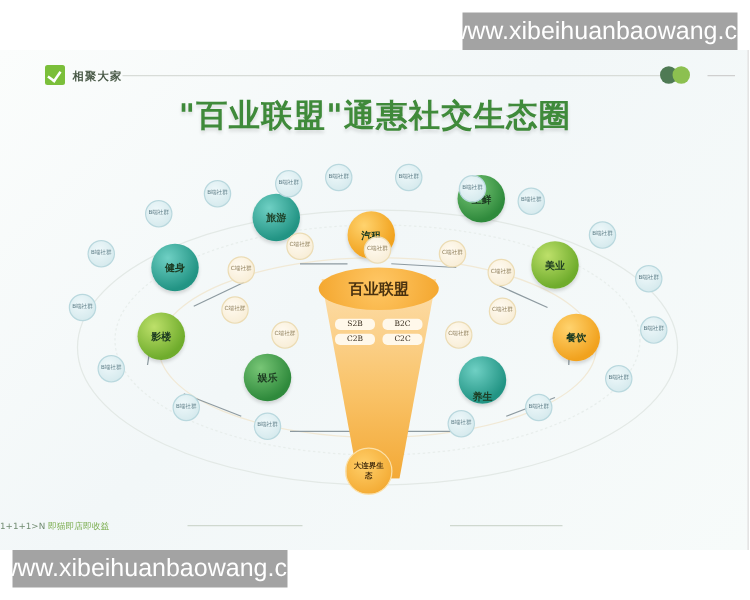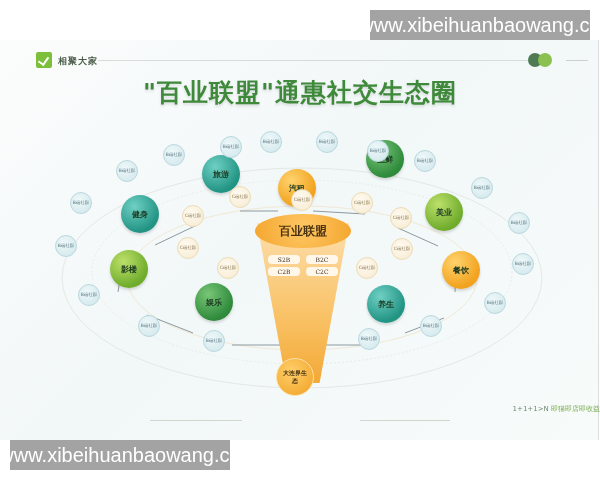--- a/index.html
+++ b/index.html
@@ -51,21 +51,21 @@
     font-family: "DejaVu Serif", serif; font-weight: bold; font-size: 12px; color: #4a3210;
   }
   .tags { position: absolute; left: 268px; top: 255px; width: 70px; display: grid; grid-template-columns: 1fr 1fr; gap: 3px 6px; }
   .tag { background: #fff8ea; border-radius: 4px; font-size: 6px; color: #3a2f20; text-align: center; padding: 1px 0; font-family: "DejaVu Serif", serif; }
   .bottom-node {
     position: absolute; left: 276px; top: 358px; width: 36px; height: 36px; border-radius: 50%;
     background: radial-gradient(circle at 40% 35%, #ffcf6a, #f0a024); border: 1px solid #fbe0a8;
     font-size: 6px; line-height: 8px; color: #4a3210; display: flex; align-items: center; justify-content: center; text-align: center;
     font-family: "DejaVu Serif", serif; font-weight: bold;
   }
-  .footer { position: absolute; left: 0; width: 600px; top: 404px; text-align: right; font-size: 7px; color: #6f8a6f; }
+  .footer { position: absolute; left: 0; width: 600px; top: 416px; text-align: left; font-size: 7px; color: #6f8a6f; }
   .footer .green-text { color: #7cae50; }
   .footer-line-l { position: absolute; left: 150px; top: 420px; width: 92px; height: 1px; background: #cfd8cf; }
   .footer-line-r { position: absolute; left: 360px; top: 420px; width: 90px; height: 1px; background: #cfd8cf; }
   .watermark {
     position: absolute; background: #a3a3a3; color: #ffffff; font-family: "Liberation Sans", sans-serif;
     font-size: 20px; display: flex; align-items: center; justify-content: center;
   }
   .wm-top { left: 370px; top: 10px; width: 220px; height: 30px; }
   .wm-bottom { left: 10px; top: 440px; width: 220px; height: 30px; }
 </style>
@@ -120,21 +120,21 @@
   </div>
 <div class="node big lime" style="left:110px;top:250px;">
     <span>影楼</span>
   </div>
 <div class="node big orange" style="left:442px;top:251px;">
     <span>餐饮</span>
   </div>
 <div class="node big green" style="left:195px;top:283px;">
     <span>娱乐</span>
   </div>
-<div class="node big teal" style="left:367px;top:285px;">
+<div class="node big teal" style="left:367px;top:285px;align-items:flex-end;">
     <span>养生</span>
   </div>
 
 <div class="node small" style="left:163px;top:144px;">
     <span>B端社群</span>
   </div>
 <div class="node small" style="left:116px;top:160px;">
     <span>B端社群</span>
   </div>
 <div class="node small" style="left:220px;top:136px;">

